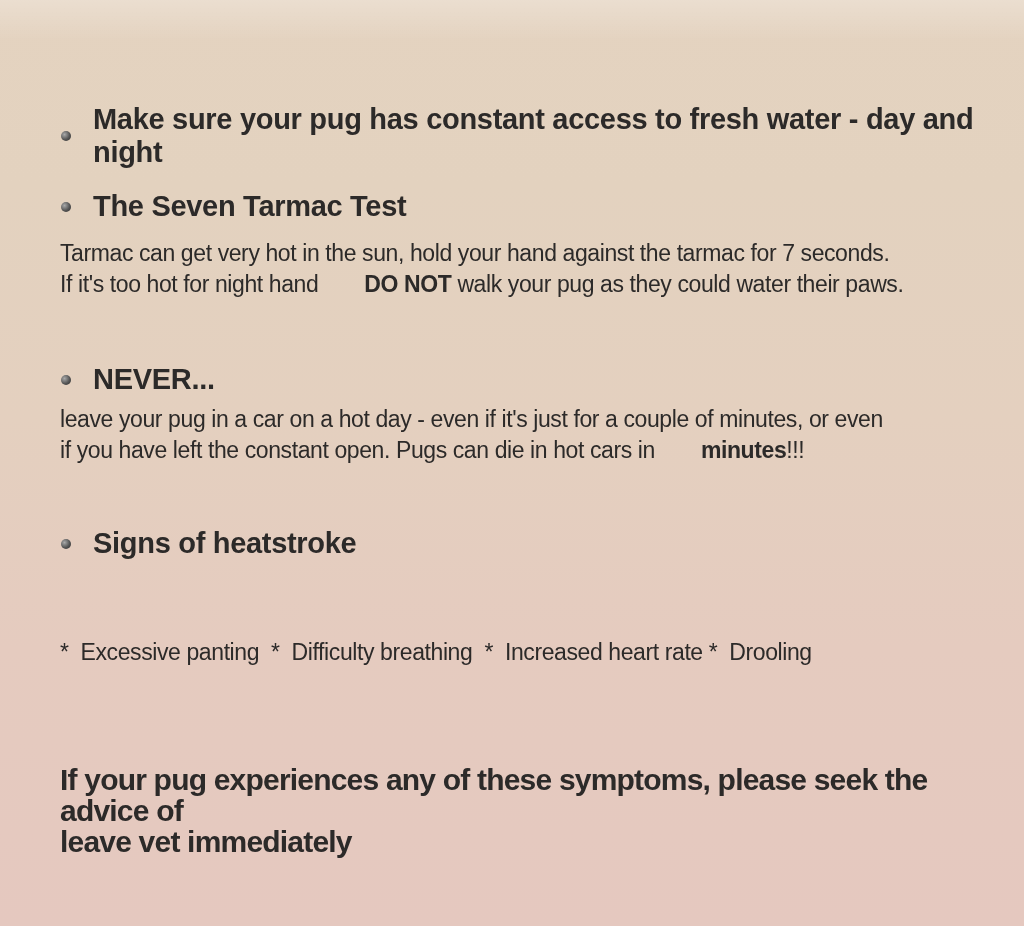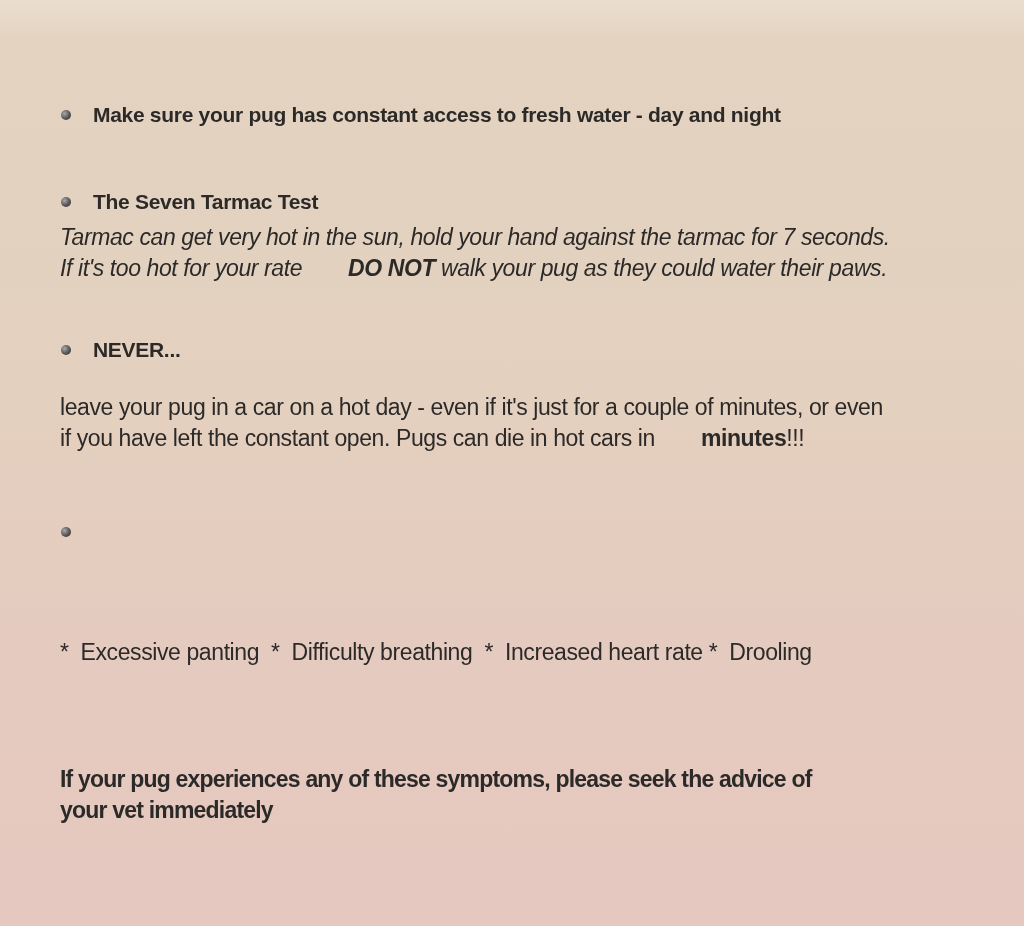--- a/index.html
+++ b/index.html
@@ -18,21 +18,21 @@
     .top-sheen {
       position: absolute;
       left: 0; top: 0; right: 0; height: 40px;
       background: linear-gradient(180deg, rgba(255,255,255,0.25), rgba(255,255,255,0));
     }
     .block { position: absolute; left: 60px; }
     .bullet-row {
       display: flex;
       align-items: center;
       font-weight: bold;
-      font-size: 21px;
+      font-size: 29px;
       letter-spacing: -0.3px;
     }
     .bullet {
       width: 10px; height: 10px;
       border-radius: 50%;
       background: radial-gradient(circle at 35% 35%, #a9a9a9 0%, #555 55%, #2a2a2a 100%);
       margin-left: 1px;
       margin-right: 22px;
       flex: none;
     }
@@ -44,21 +44,21 @@
     }
     .para b { font-weight: bold; margin-left: 40px; }
     .signs {
       font-size: 23px;
       line-height: 31.5px;
       letter-spacing: -0.4px;
       white-space: pre;
     }
     .closing {
       font-weight: bold;
-      font-size: 23px;
+      font-size: 30px;
       line-height: 31px;
       letter-spacing: -0.8px;
       width: 900px;
     }
   </style>
 </head>
 <body>
 
 <div class="top-sheen"></div>
 
@@ -68,41 +68,42 @@
     <span>Make sure your pug has constant access to fresh water - day and night</span>
   </div>
 </div>
 
 <div class="block" style="top:190px;">
   <div class="bullet-row">
     <span class="bullet"></span>
     <span>The Seven Tarmac Test</span>
   </div>
 </div>
-<div class="block para" style="top:222px;font-style:italic;">
+<div class="block para" style="top:238px;">
   <div>Tarmac can get very hot in the sun, hold your hand against the tarmac for 7 seconds.</div>
-  <div><span>If it's too hot for your rate </span><b>DO NOT</b><span> walk your pug as they could water their paws.</span></div>
+  <div><span>If it's too hot for night hand </span><b>DO NOT</b><span> walk your pug as they could water their paws.</span></div>
 </div>
 
-<div class="block" style="top:338px;">
+<div class="block" style="top:363px;">
   <div class="bullet-row">
     <span class="bullet"></span>
     <span>NEVER...</span>
   </div>
 </div>
-<div class="block para" style="top:392px;">
+<div class="block para" style="top:404px;">
   <div>leave your pug in a car on a hot day - even if it's just for a couple of minutes, or even</div>
   <div><span>if you have left the constant open. Pugs can die in hot cars in </span><b>minutes</b><span>!!!</span></div>
 </div>
 
 <div class="block" style="top:527px;">
   <div class="bullet-row">
     <span class="bullet"></span>
+    <span>Signs of heatstroke</span>
   </div>
 </div>
 <div class="block signs" style="top:574px;">
   <div>*  Excessive panting  *  Difficulty breathing  *  Increased heart rate *  Drooling</div>
 </div>
 
 <div class="block closing" style="top:764px;">
   <div>If your pug experiences any of these symptoms, please seek the advice of</div>
-  <div>your vet immediately</div>
+  <div>leave vet immediately</div>
 </div>
 
 </body></html>

